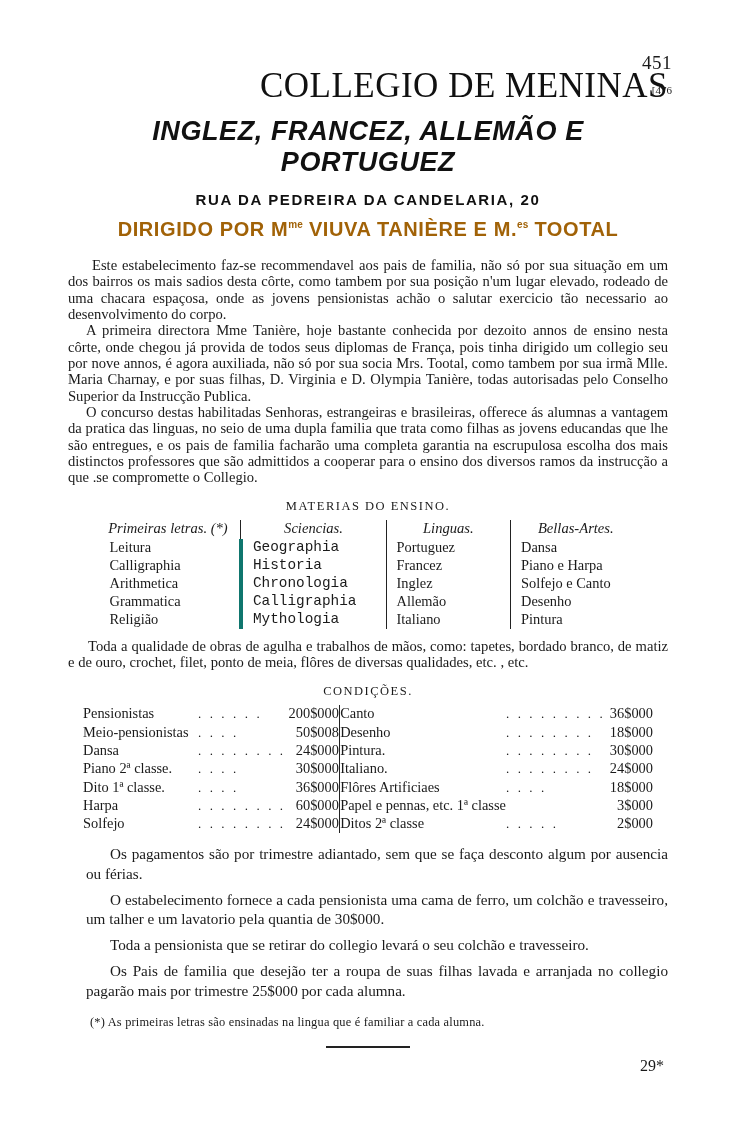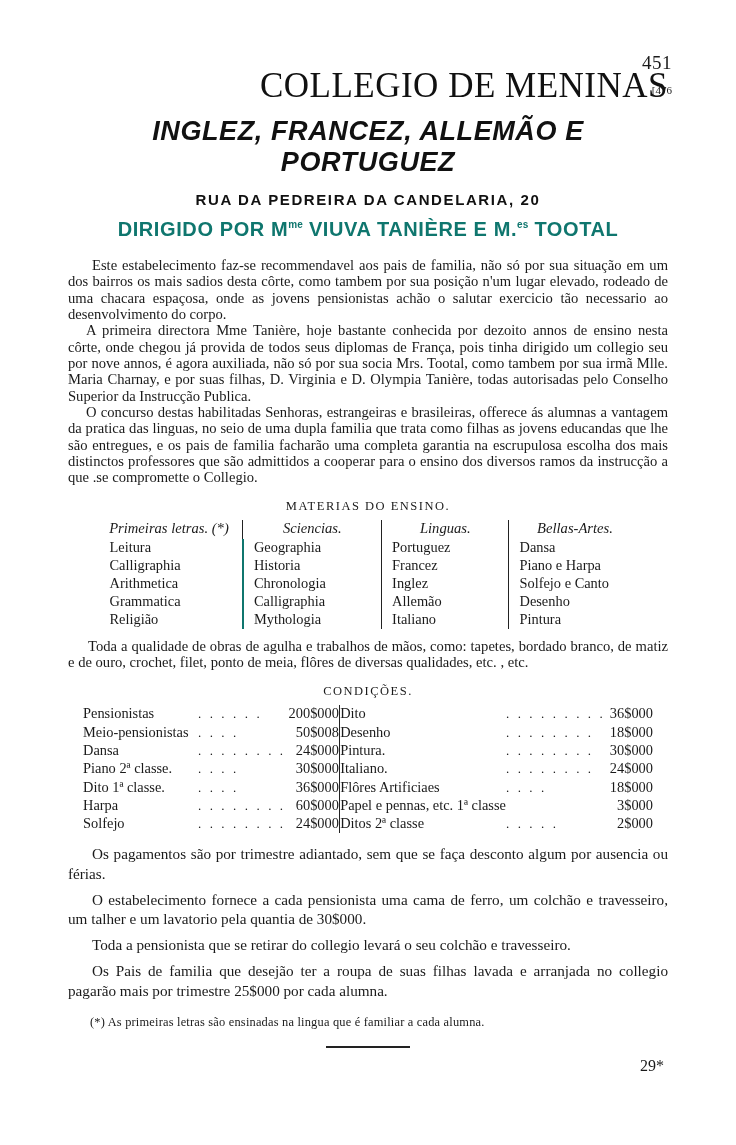--- a/index.html
+++ b/index.html
@@ -91,21 +91,21 @@
     margin-top: 11px;
     color: #111;
   }
   .title-director {
     text-align: center;
     font-family: "Liberation Sans", sans-serif;
     font-weight: bold;
     font-size: 20px;
     letter-spacing: 0.6px;
     margin-top: 10px;
-    color: #0f766e;
+    color: #a16207;
   }
   .title-director sup {
     font-size: 10px;
     vertical-align: super;
     letter-spacing: 0;
   }
 
   
   .body-text {
     margin-top: 16px;
@@ -143,21 +143,21 @@
     text-align: center;
     padding: 0 0 2px 0;
     font-size: 14.6px;
   }
   table.subjects td {
     padding: 0.5px 0 0.5px 10px;
     vertical-align: top;
     white-space: nowrap;
   }
   table.subjects td.col1 { width: 150px; padding-left: 14px; }
-  table.subjects td.col2 { width: 143px; border-left: 2px solid #0f766e; }
+  table.subjects td.col2 { width: 143px; border-left: 4px solid #0f766e; font-family: Liberation Mono, monospace; }
   table.subjects td.col3 { width: 133px; border-left: 1px solid #222; }
   table.subjects td.col4 { width: 130px; border-left: 1px solid #222; }
   table.subjects th.col2, table.subjects th.col3, table.subjects th.col4 {
     border-left: 1px solid #222;
   }
 
   .after-table {
     margin-top: 9px;
     font-size: 14.6px;
     line-height: 1.12;
@@ -194,21 +194,21 @@
   }
   td.p-val2 { width: 64px; text-align: right; }
 
   
   .closing {
     margin-top: 11px;
     font-size: 15.2px;
     line-height: 1.3;
     text-align: justify;
   }
-  .closing p { margin: 0 0 6px 0; text-indent: 24px; }
+  .closing p { margin: 0 0 6px 18px; text-indent: 24px; }
 
   .footnote {
     margin-top: 15px;
     font-size: 12.4px;
     text-indent: 22px;
     letter-spacing: 0.2px;
   }
 
   .rule {
     width: 84px;
@@ -297,21 +297,21 @@
 
     <div class="caption">CONDIÇÕES.</div>
 
     <table class="prices">
       <tbody>
         <tr>
           <td class="p-label">Pensionistas</td>
           <td class="p-dots">. . . . . .</td>
           <td class="p-val">200$000</td>
           <td class="p-sep"></td>
-          <td class="p-label2">Dito</td>
+          <td class="p-label2">Canto</td>
           <td class="p-dots2">. . . . . . . . .</td>
           <td class="p-val2">36$000</td>
         </tr>
         <tr>
           <td class="p-label">Meio-pensionistas</td>
           <td class="p-dots">. . . .</td>
           <td class="p-val">50$008</td>
           <td class="p-sep"></td>
           <td class="p-label2">Desenho</td>
           <td class="p-dots2">. . . . . . . .</td>

